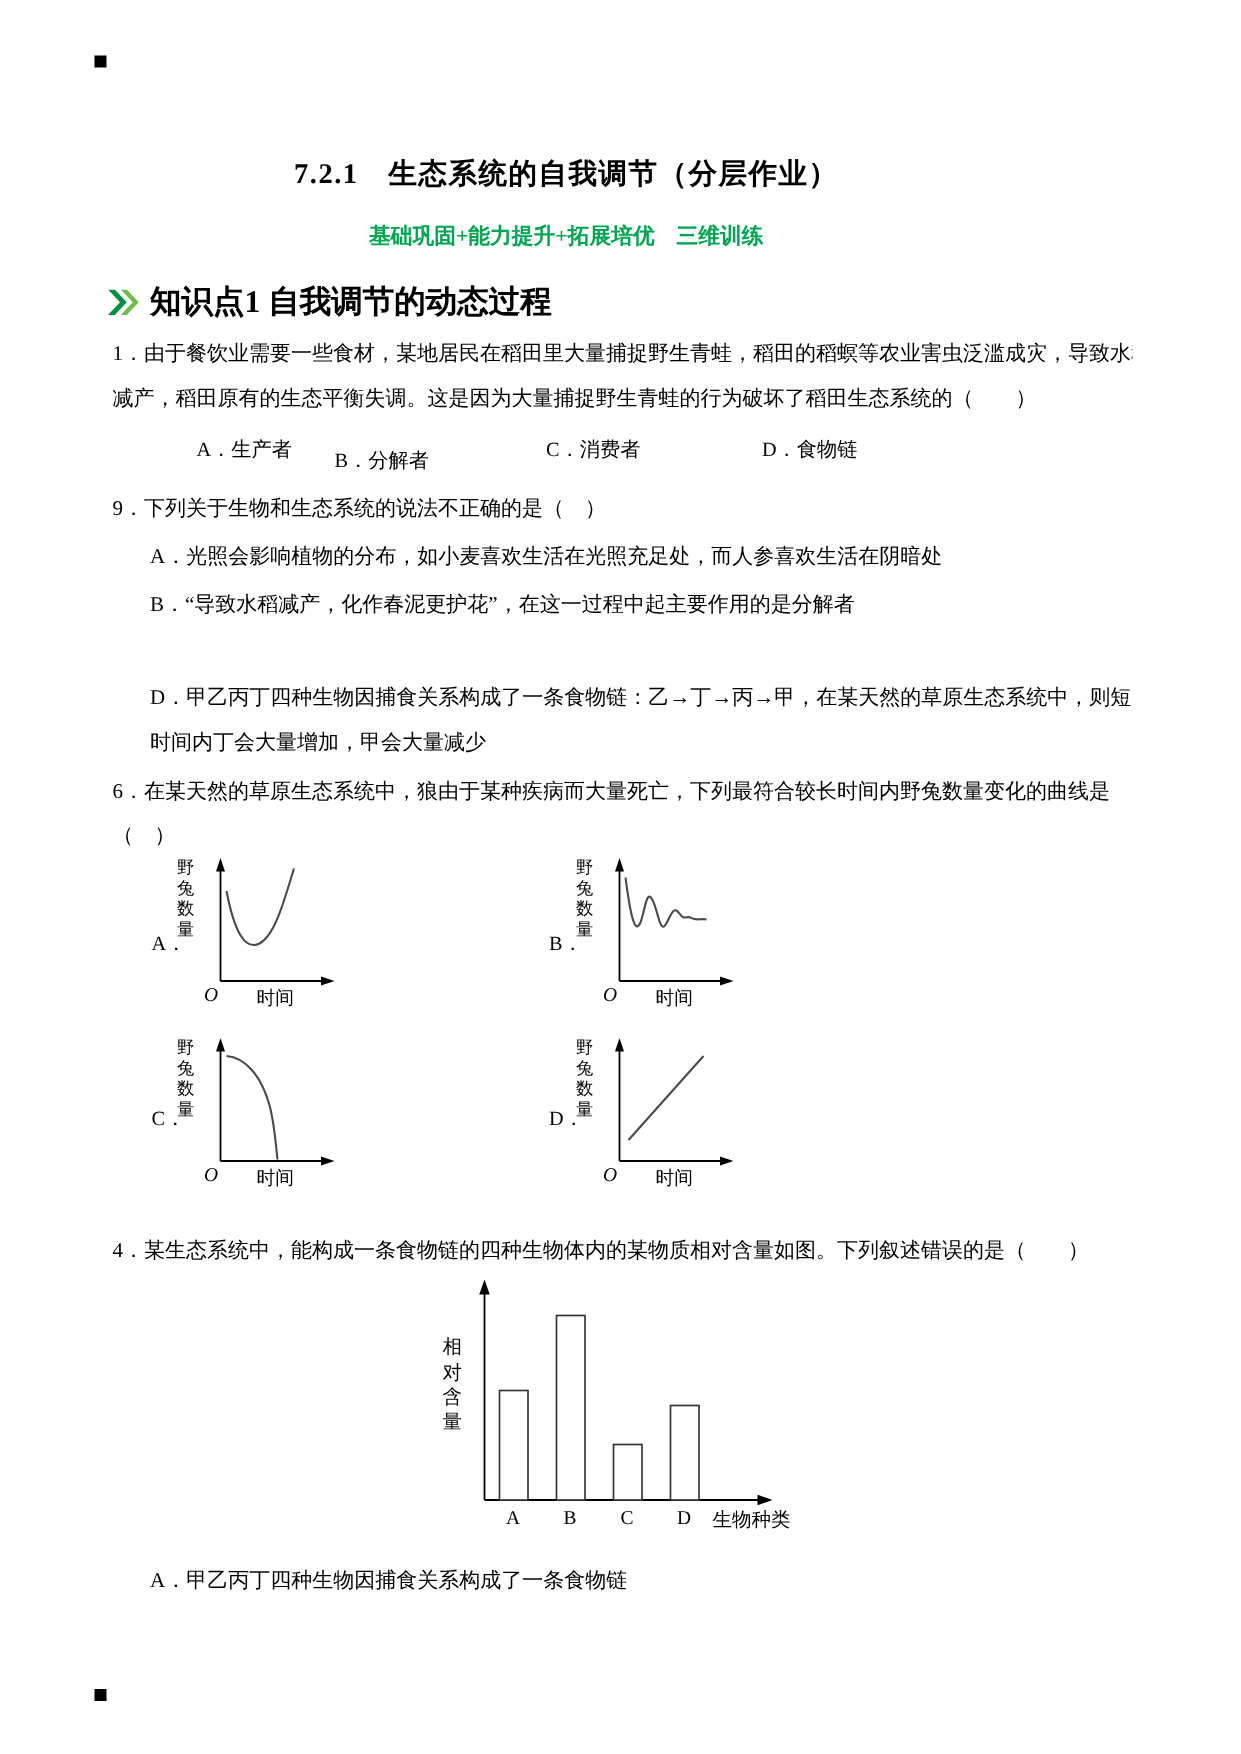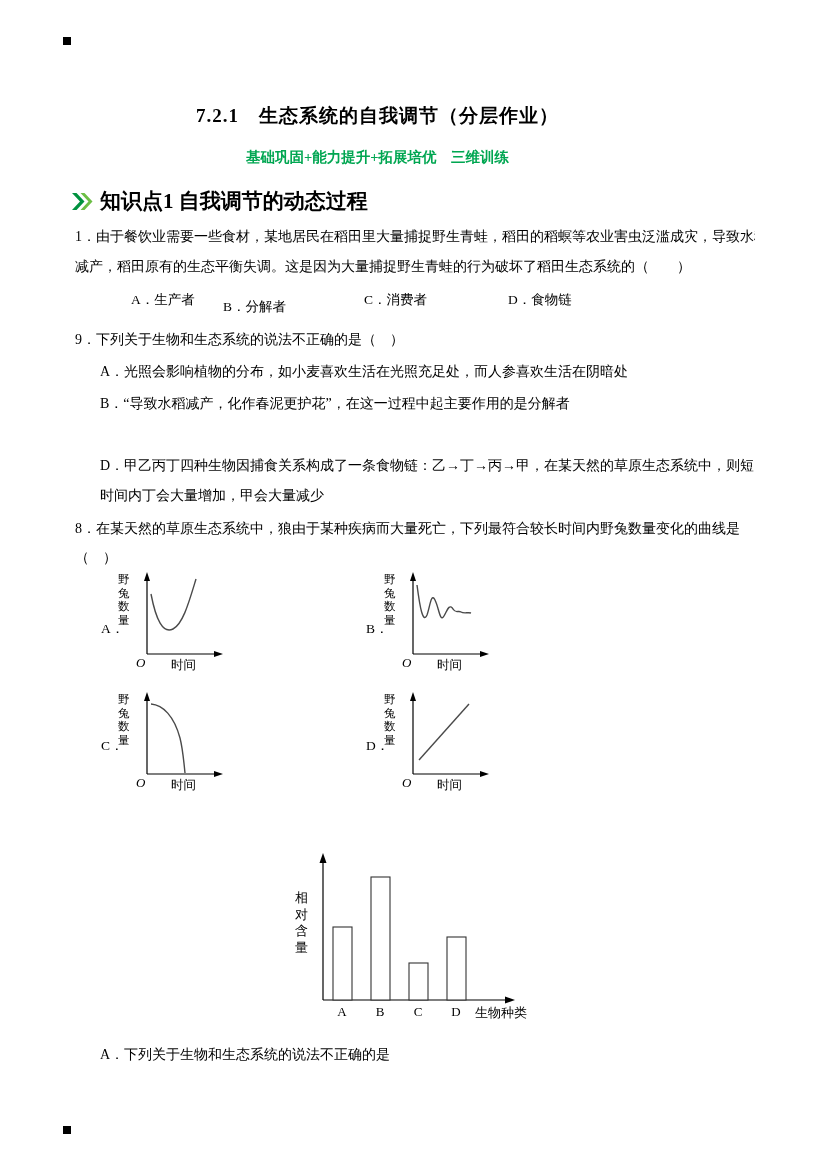--- a/index.html
+++ b/index.html
@@ -60,21 +60,21 @@
   <span class="optspan" style="left:95px;top:291px;margin-left:36px;">A．生产者</span>
   <span class="optspan" style="left:223px;top:298px;">B．分解者</span>
   <span class="optspan" style="left:364px;top:291px;">C．消费者</span>
   <span class="optspan" style="left:508px;top:291px;">D．食物链</span>
 
   <div class="abs qtext" style="left:75px;top:325px;width:694px;">9．下列关于生物和生态系统的说法不正确的是（　）</div>
   <div class="abs optline" style="left:100px;top:357px;width:668px;">A．光照会影响植物的分布，如小麦喜欢生活在光照充足处，而人参喜欢生活在阴暗处</div>
   <div class="abs optline" style="left:100px;top:389px;width:668px;">B．“导致水稻减产，化作春泥更护花”，在这一过程中起主要作用的是分解者</div>
   <div class="abs optline" style="left:100px;top:451px;width:668px;">D．甲乙丙丁四种生物因捕食关系构成了一条食物链：乙→丁→丙→甲，在某天然的草原生态系统中，则短时间内丁会大量增加，甲会大量减少</div>
 
-  <div class="abs qtext" style="left:75px;top:514px;width:694px;line-height:29px;">8．在某天然的草原生态系统中，狼由于某种疾病而大量死亡，下列最符合较长时间内野兔数量变化的曲线是（　）</div>
+  <div class="abs qtext" style="left:75px;top:514px;width:694px;line-height:29px;">6．在某天然的草原生态系统中，狼由于某种疾病而大量死亡，下列最符合较长时间内野兔数量变化的曲线是（　）</div>
 
   <span class="letter" style="left:101px;top:620px;">A．</span>
   <span class="letter" style="left:366px;top:620px;">B．</span>
   <span class="letter" style="left:101px;top:737px;">C．</span>
   <span class="letter" style="left:366px;top:737px;">D．</span>
 
   <div class="mini-chart" style="left:118px;top:570px;">
     <div class="vlabel">
         <div>野</div>
         <div>兔</div>
@@ -147,20 +147,21 @@
           <polygon class="ah" points="16,2 13,11 19,11"></polygon>
         <line class="ax" x1="16" y1="84" x2="85" y2="84"></line>
           <polygon class="ah" points="92,84 83,81 83,87"></polygon>
       </g>
       <path class="curve" d="M22,70 L72,14"></path>
       <text class="o-lab" x="5" y="97">O</text>
       <text class="x-lab" x="40" y="99">时间</text>
     </svg>
   </div>
 
+  <div class="abs qtext" style="left:75px;top:820px;width:694px;">4．某生态系统中，能构成一条食物链的四种生物体内的某物质相对含量如图。下列叙述错误的是（　　）</div>
 
   <div class="barchart-wrap">
     <div class="vlabel-bar">
         <div>相</div>
         <div>对</div>
         <div>含</div>
         <div>量</div>
       </div>
     <svg width="262" height="182" viewBox="0 0 262 182">
       <g>
@@ -174,15 +175,15 @@
       <rect class="bar" x="126" width="19" height="37" y="113"></rect>
       <rect class="bar" x="164" width="19" height="63" y="87"></rect>
       <text class="cat" x="59" y="166">A</text>
       <text class="cat" x="97" y="166">B</text>
       <text class="cat" x="135" y="166">C</text>
       <text class="cat" x="173" y="166">D</text>
       <text class="xtitle" x="192" y="167">生物种类</text>
     </svg>
   </div>
 
-  <div class="abs optline" style="left:100px;top:1040px;width:668px;">A．下列关于生物和生态系统的说法不正确的是</div>
+  <div class="abs optline" style="left:100px;top:1040px;width:668px;">A．甲乙丙丁四种生物因捕食关系构成了一条食物链</div>
 
 </div>
 
 </body></html>

